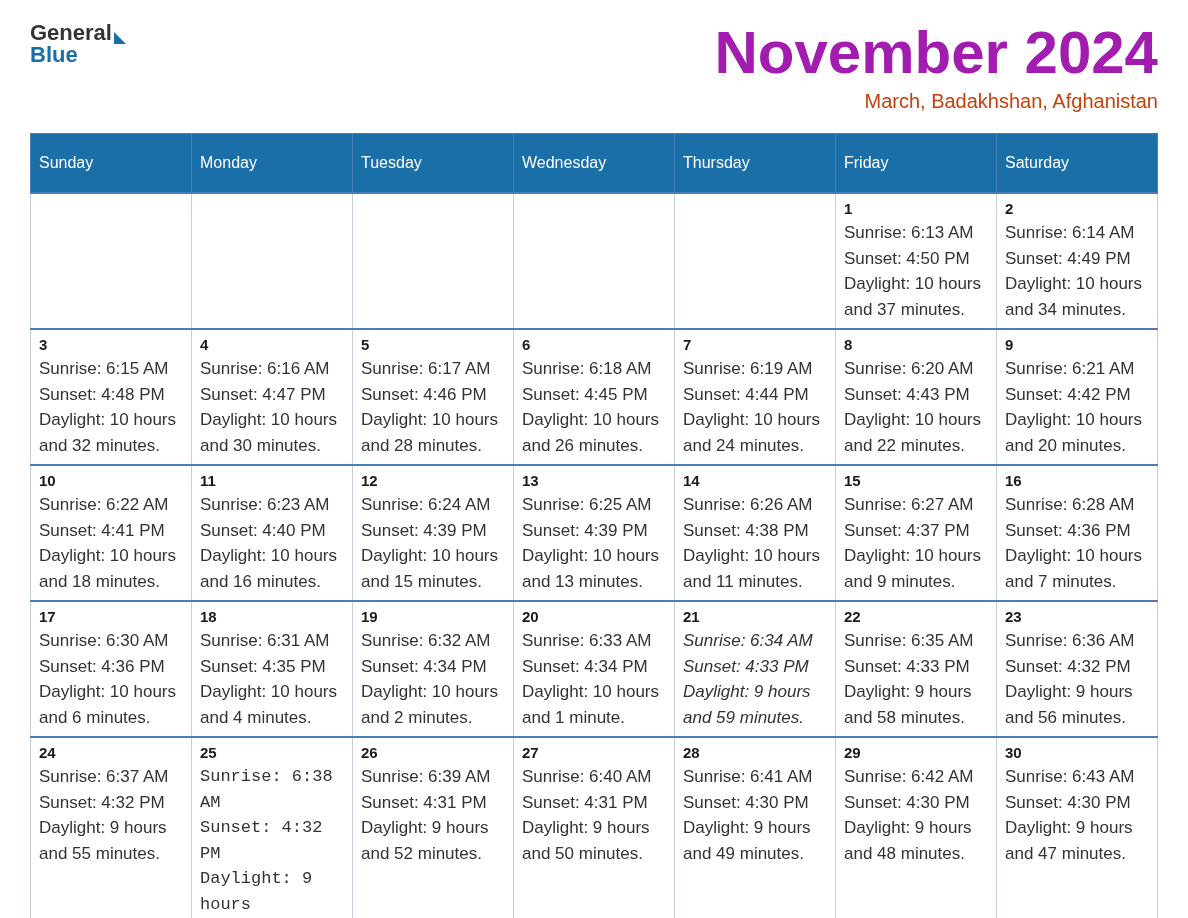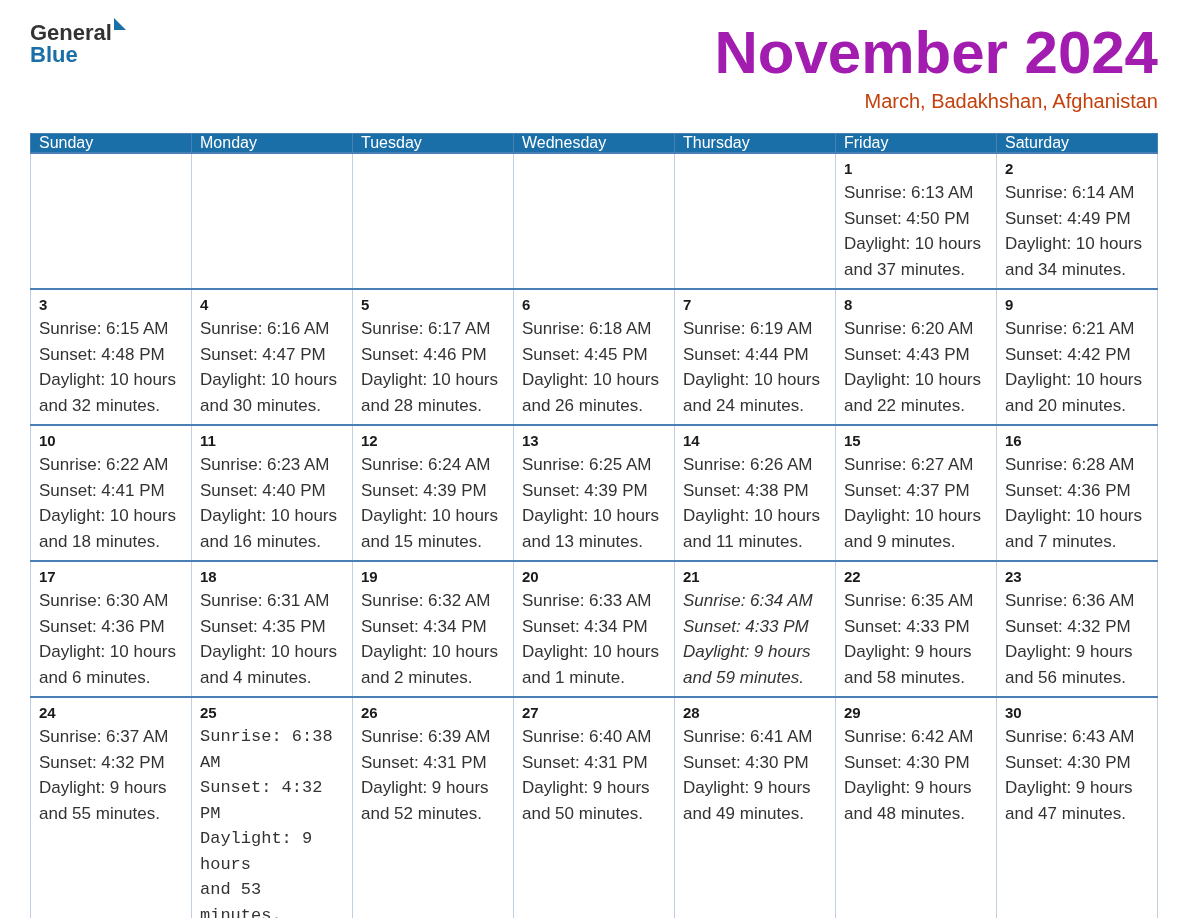--- a/index.html
+++ b/index.html
@@ -60,21 +60,21 @@
       margin-top: 4px;
     }
     .calendar {
       width: 100%;
       border-collapse: collapse;
       border: 1px solid #4a7fb5;
     }
     .calendar th {
       background-color: #1a6fa8;
       color: #ffffff;
-      padding: 0 8px;
+      padding: 20px 8px;
       text-align: left;
       font-size: 16px;
       font-weight: normal;
       border: 1px solid #4a7fb5;
     }
     .calendar td {
       vertical-align: top;
       padding: 6px 8px;
       border: 1px solid #c0d0e0;
       width: 14.28%;
@@ -99,21 +99,21 @@
     .empty-cell {
       background: #f8f8f8;
     }
   </style>
 </head>
 <body>
 
 <div class="header">
   <div class="logo">
     <div>
-      <div style="display:flex;align-items:flex-start;">
+      <div style="display:flex;align-items:flex-end;">
         <span class="logo-text-general">General</span>
         <span class="logo-triangle"></span>
       </div>
       <span class="logo-text-blue">Blue</span>
     </div>
   </div>
   <div class="logo-right">
     <div class="calendar-title">November 2024</div>
     <div class="calendar-subtitle">March, Badakhshan, Afghanistan</div>
   </div>

